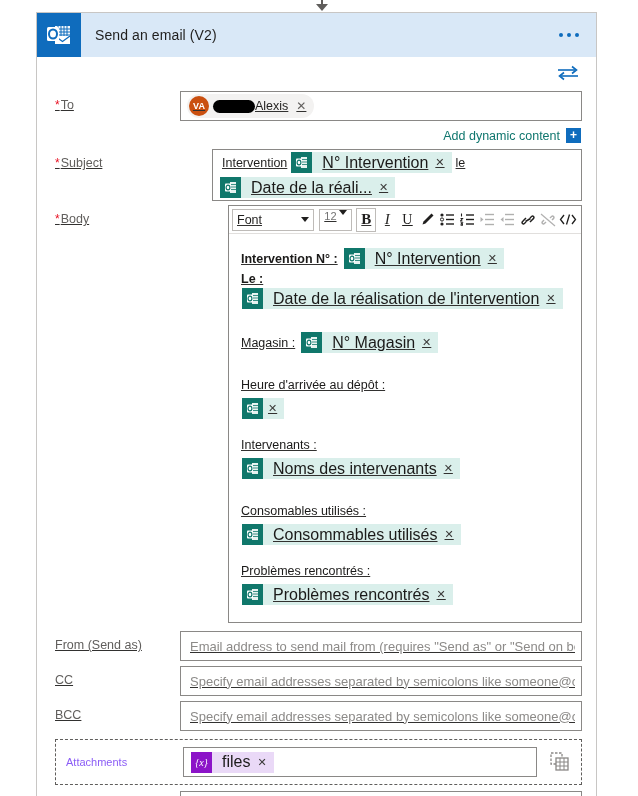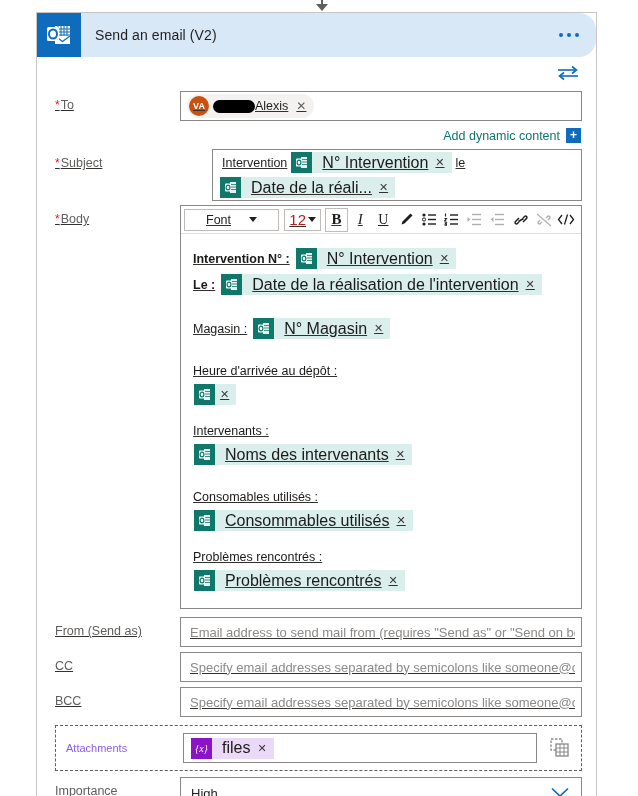--- a/index.html
+++ b/index.html
@@ -38,21 +38,20 @@
     border: 1px solid #c8c6c4;
     box-sizing: border-box;
   }
 
   .card-header {
     height: 44px;
     background: #d9e8f7;
     display: flex;
     align-items: center;
     position: relative;
-    border-radius: 17px;
   }
   .app-icon {
     width: 44px; height: 44px;
     background: #0f6cbd;
     display: flex;
     align-items: center;
     justify-content: center;
     flex: 0 0 44px;
   }
   .card-title {
@@ -266,37 +265,37 @@
     box-sizing: border-box;
   }
   .tb-font {
     display: flex;
     align-items: center;
     justify-content: space-between;
     width: 98px;
     height: 22px;
     border: 1px solid #bebbb8;
     margin-right: 5px;
-    padding: 0 21px;
+    padding: 0 4px;
     box-sizing: border-box;
     font-size: 12.5px;
     color: #201f1e;
   }
   .tb-size {
     display: flex;
-    align-items: center;
+    align-items: flex-start;
     justify-content: space-between;
     width: 38px;
     height: 22px;
     border: 1px solid #bebbb8;
     margin-right: 3px;
     padding: 0 4px;
     box-sizing: border-box;
-    font-size: 15px;
-    color: #b91c1c;
+    font-size: 11px;
+    color: #737373;
   }
   .caret {
     width: 0; height: 0;
     border-left: 4px solid transparent;
     border-right: 4px solid transparent;
     border-top: 5px solid #201f1e;
   }
   .tb-btn {
     width: 22px; height: 22px;
     display: flex;
@@ -491,21 +490,21 @@
                 <ellipse cx="4" cy="6.5" rx="1.9" ry="2.3" fill="none" stroke="#10776b" stroke-width="1.2"></ellipse>
               </svg>
             </span>
             <span class="token-label">Date de la réali...</span>
             <span class="token-x">✕</span>
           </span>
         </div>
       </div>
     </div>
 
-    <div class="row" style="margin-top:4px;">
+    <div class="row" style="margin-top:4px;gap:48px;">
       <div class="row-label">
         <span class="req">*</span><span>Body</span>
       </div>
       <div class="row-field">
         <div class="editor">
 
           <div class="toolbar">
             <div class="tb-font">
               <span>Font</span>
               <span class="caret"></span>

